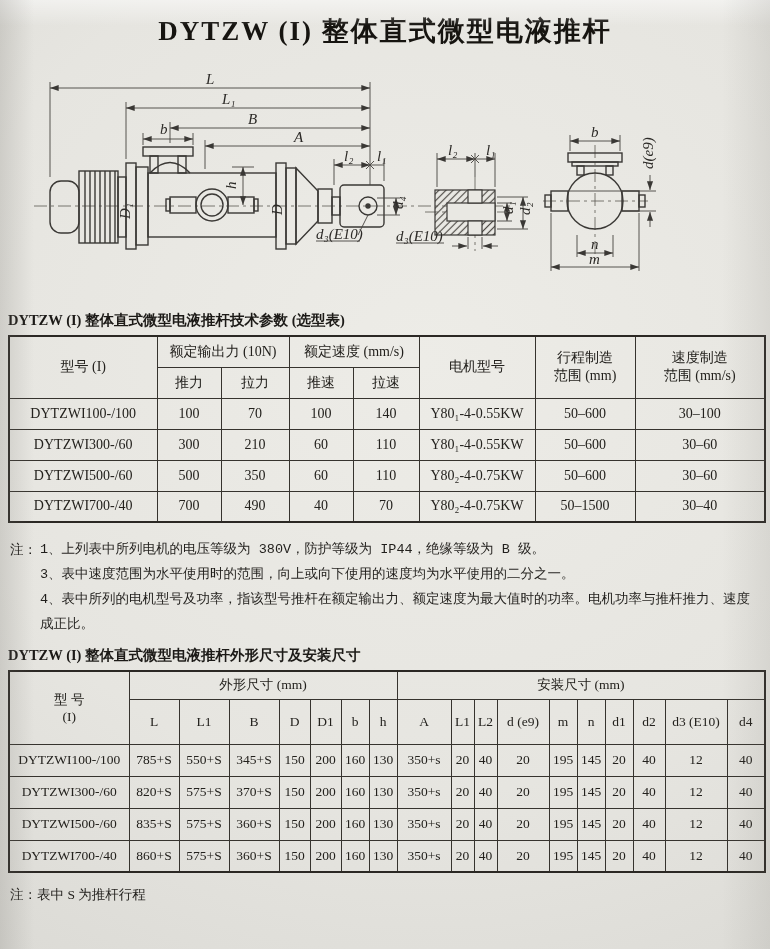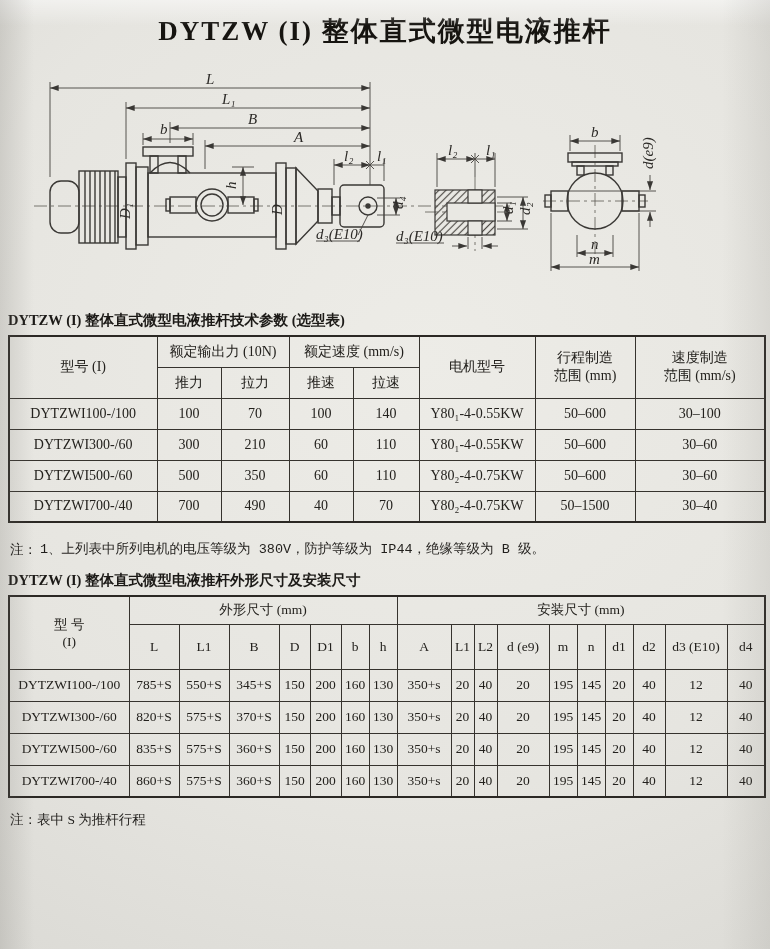--- a/index.html
+++ b/index.html
@@ -284,20 +284,22 @@
           <td>Y80₂-4-0.75KW</td>
           <td>50–1500</td>
           <td>30–40</td>
         </tr>
       </tbody>
   </table>
 
   <div class="notes">
     <span class="prefix">注：</span>
     <div class="item">1、上列表中所列电机的电压等级为 380V，防护等级为 IP44，绝缘等级为 B 级。</div>
+    <div class="item">3、表中速度范围为水平使用时的范围，向上或向下使用的速度均为水平使用的二分之一。</div>
+    <div class="item">4、表中所列的电机型号及功率，指该型号推杆在额定输出力、额定速度为最大值时的功率。电机功率与推杆推力、速度成正比。</div>
   </div>
 
   <div class="caption">DYTZW (I) 整体直式微型电液推杆外形尺寸及安装尺寸</div>
 
   <table id="table2">
     <colgroup>
       <col style="width:120px">
         <col style="width:50px">
         <col style="width:50px">
         <col style="width:50px">

